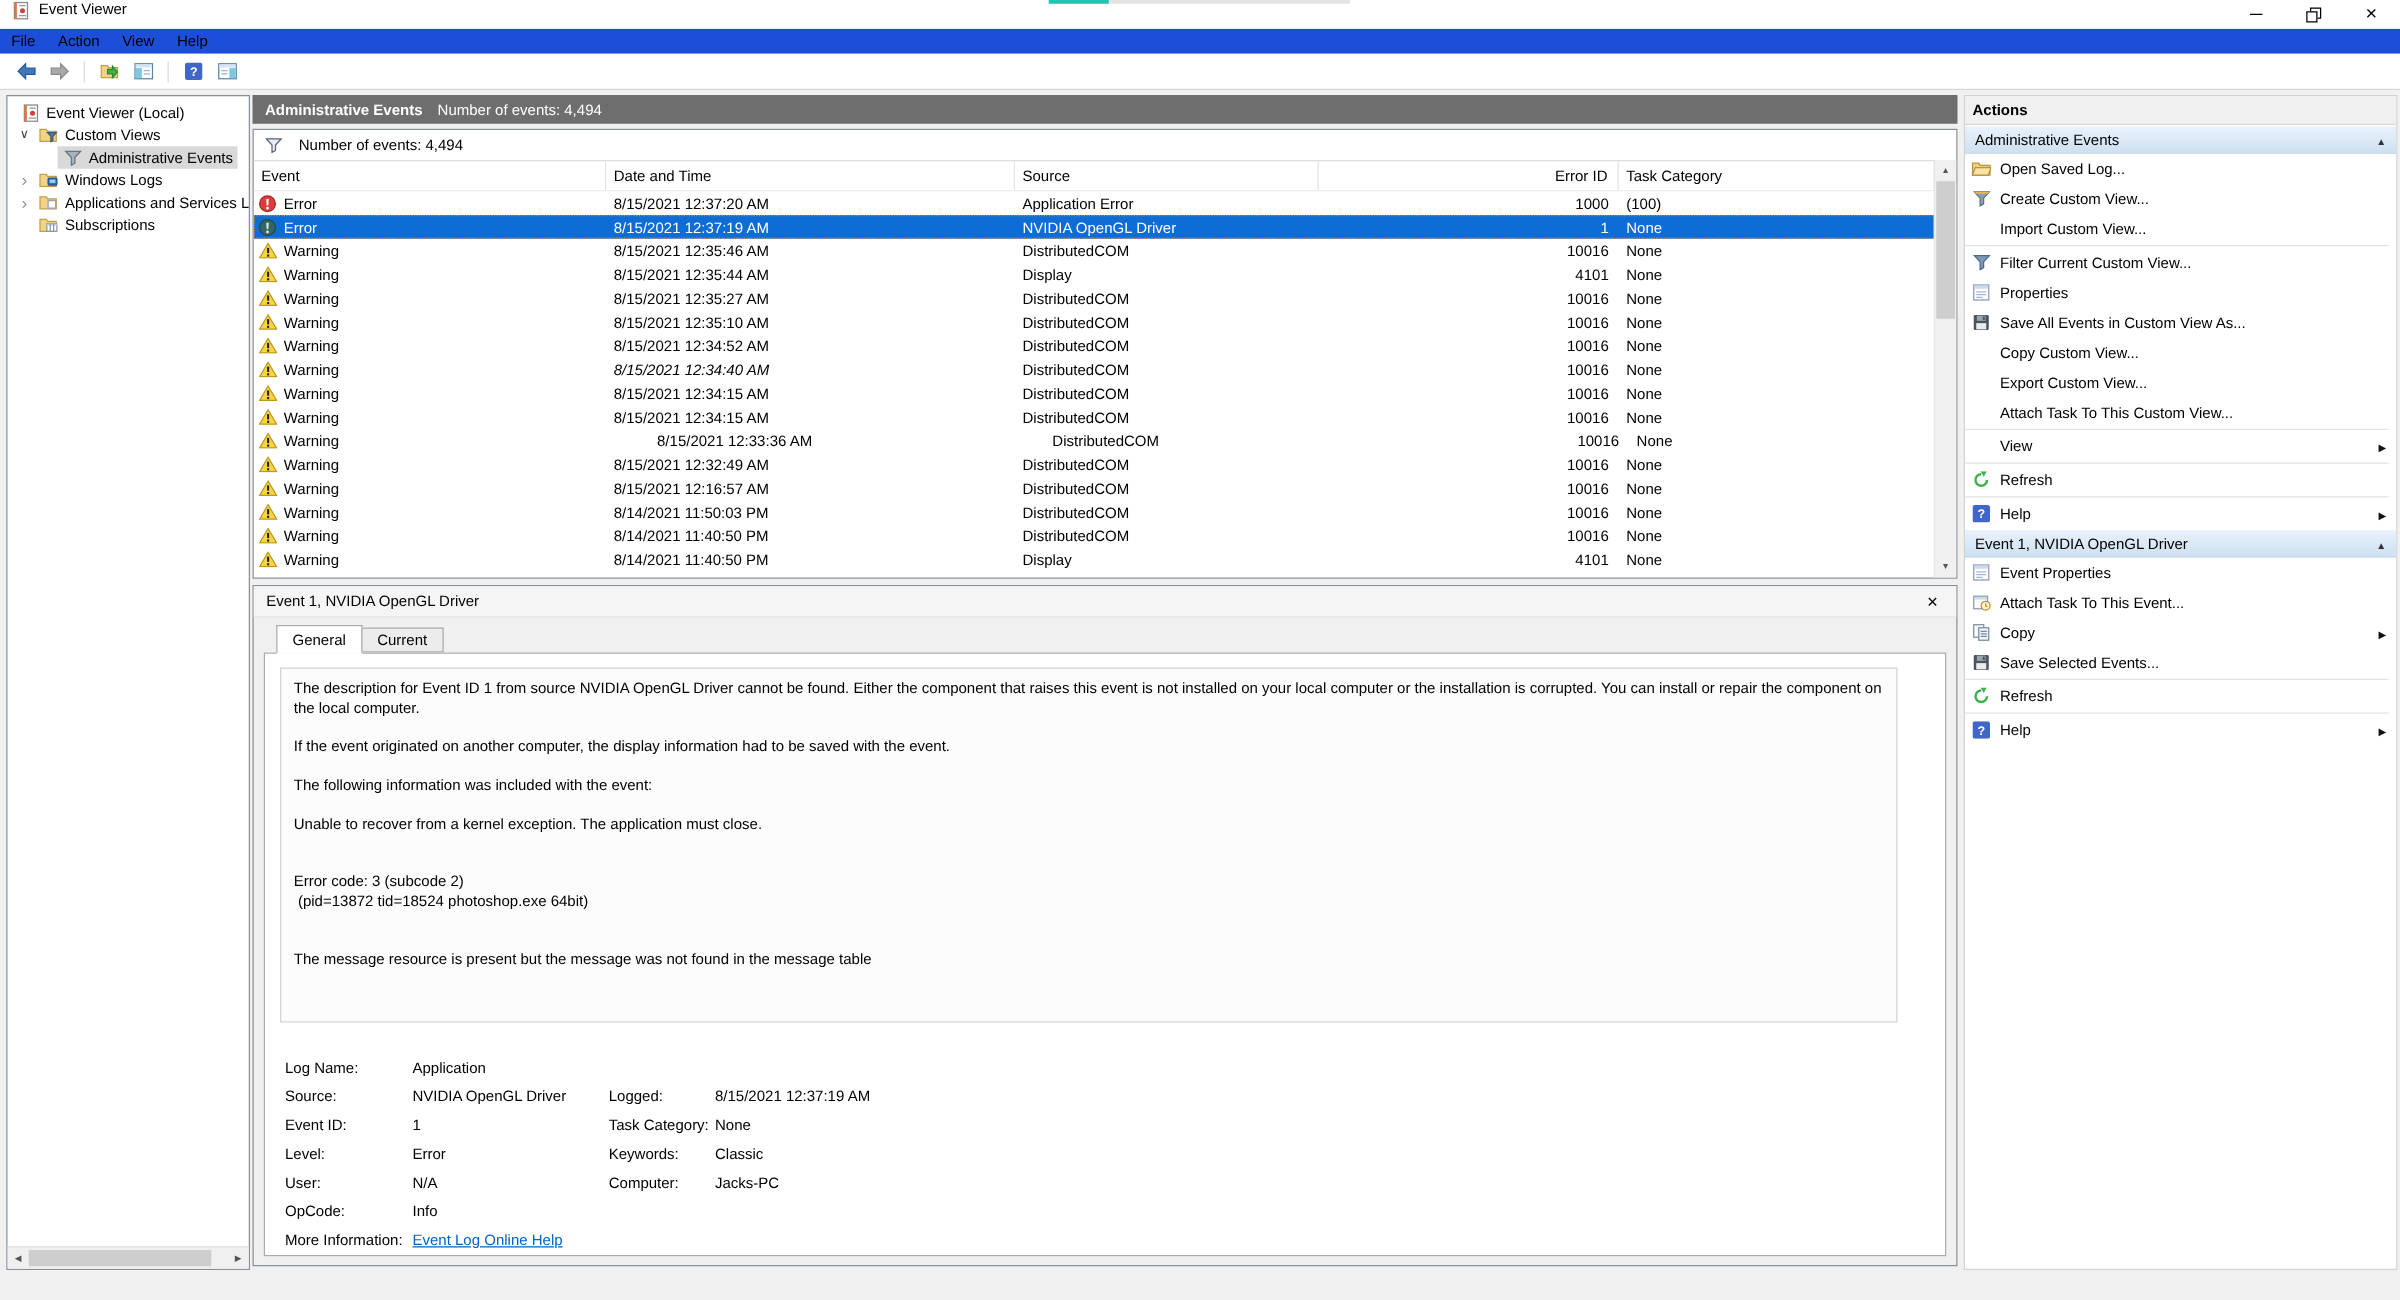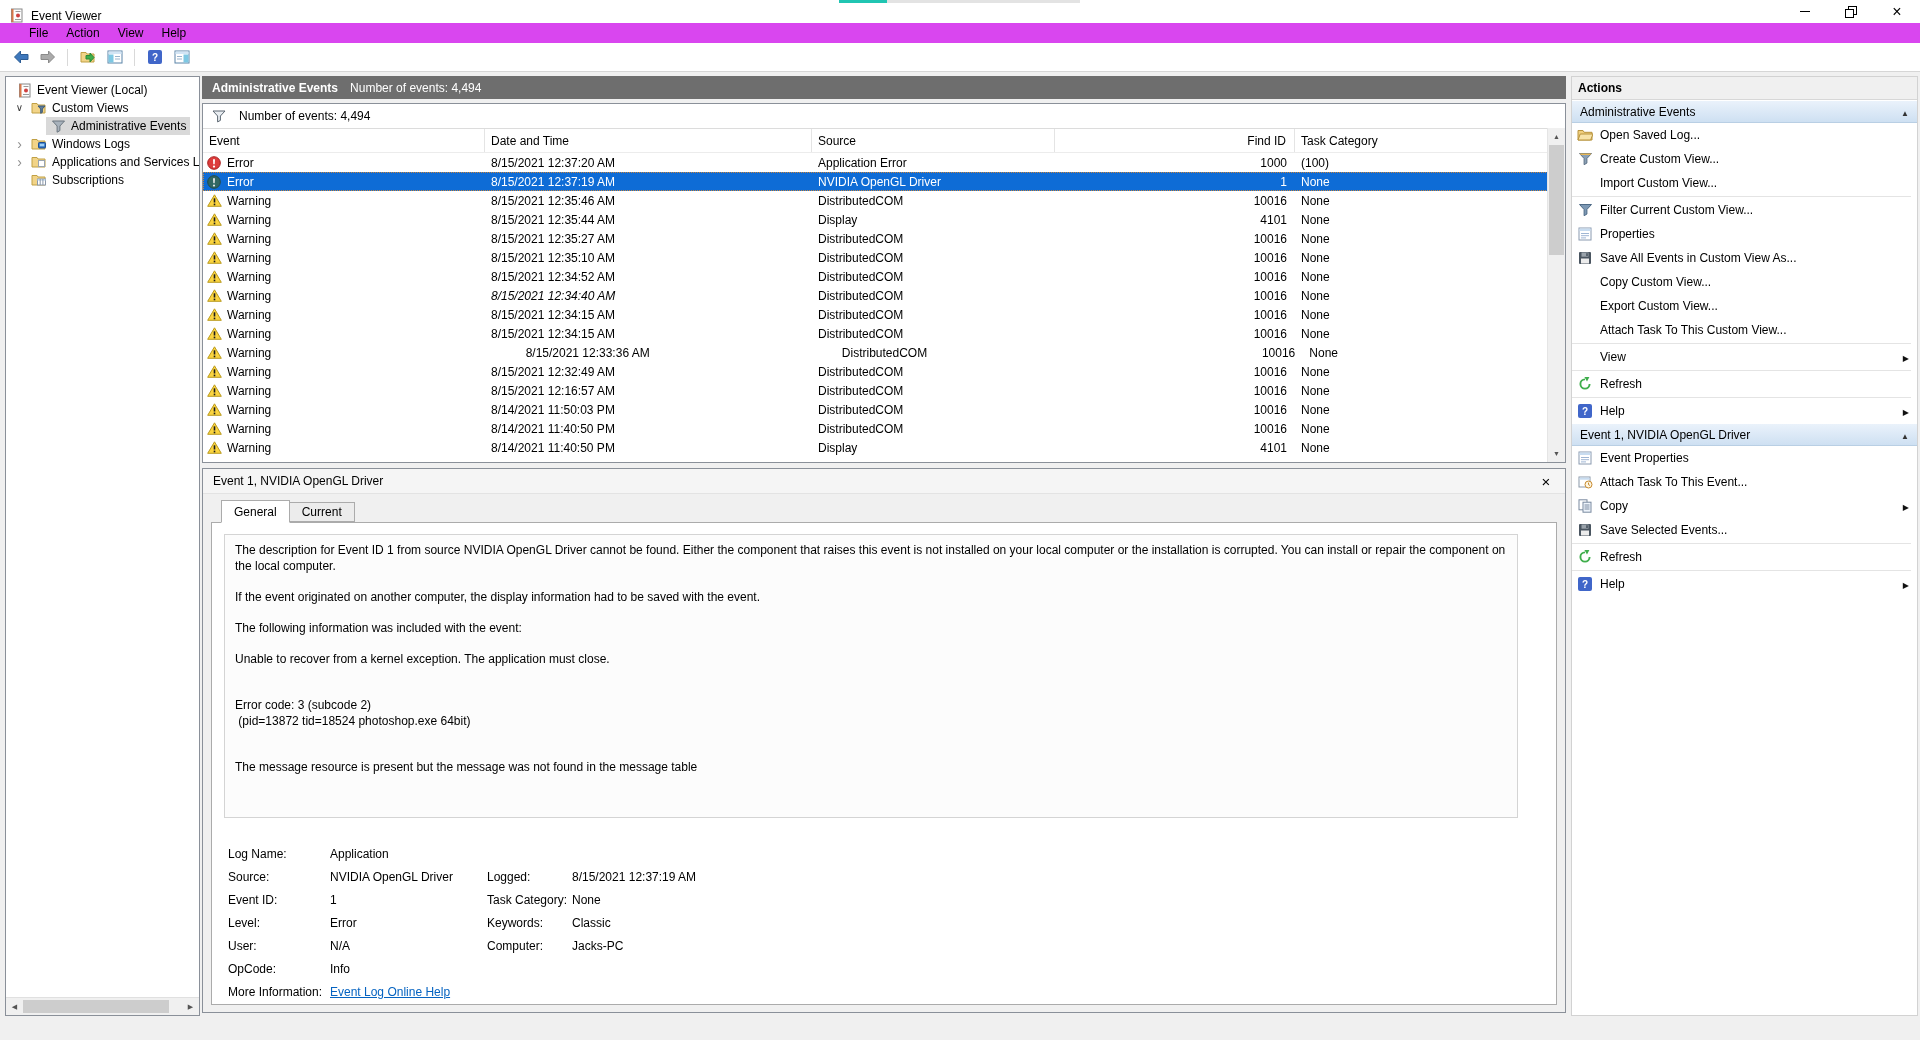--- a/index.html
+++ b/index.html
@@ -6,35 +6,35 @@
   body{
     width:1920px;height:1040px;position:relative;overflow:hidden;
     background:#f0f0f0;color:#000;
     font-family:"Liberation Sans","DejaVu Sans",sans-serif;font-size:12px;
     -webkit-font-smoothing:antialiased;
   }
   .ic{display:inline-flex;align-items:center;justify-content:center;flex:none;width:16px;height:16px}
   .ic svg{display:block}
 
   
-  .titlebar{position:absolute;top:0;left:0;right:0;height:23px;background:#fff;display:flex;align-items:flex-end;z-index:5}
+  .titlebar{position:absolute;top:0;left:0;right:0;height:23px;background:#fff;display:flex;align-items:flex-start;z-index:5}
   .app-icon-box{margin-left:8px}
   .title-text{margin-left:7px;font-size:12px}
   .window-controls{margin-left:auto;display:flex;height:100%}
   .win-btn{width:46px;display:flex;align-items:center;justify-content:center;cursor:default}
   .glyph-min{width:10px;height:1px;background:#000}
   .glyph-restore{position:relative;width:12px;height:12px}
   .glyph-restore::before{content:"";position:absolute;right:0;top:0;width:7px;height:7px;border:1px solid #000}
   .glyph-restore::after{content:"";position:absolute;left:0;bottom:0;width:7px;height:7px;border:1px solid #000;background:#fff}
   .glyph-close::before{content:"\00D7";font-size:16px;line-height:16px}
   .progress-strip{position:absolute;left:839px;top:0;width:241px;height:3px;background:#e3e3e3;z-index:60}
   .progress-fill{height:100%;width:48px;background:#20c5b2}
 
   
-  .menubar{position:absolute;top:23px;left:0;right:0;height:20px;background:#d946ef;display:flex;align-items:center;padding-left:20px}
+  .menubar{position:absolute;top:23px;left:0;right:0;height:20px;background:#1d4ed8;display:flex;align-items:center;padding-left:0}
   .menu-item{padding:3px 9px}
   .toolbar{position:absolute;top:43px;left:0;right:0;height:28px;background:#fff;border-bottom:1px solid #d6d6d6;display:flex;align-items:center;padding-left:8px;gap:2px}
   .tb-btn{width:25px;height:23px;display:flex;align-items:center;justify-content:center}
   .tb-sep{width:1px;height:17px;background:#d9d9d9;margin:0 5px}
 
   
   .tree-pane{position:absolute;left:5px;top:76px;width:195px;height:940px;background:#fff;border:1px solid #8a9099;box-sizing:border-box;overflow:hidden}
   .tree-items{padding-top:4px}
   .tree-item{height:18px;display:flex;align-items:center;white-space:nowrap;padding-left:6px}
   .tree-item.lvl2{padding-left:40px}
@@ -299,21 +299,21 @@
         <svg width="14" height="13" viewBox="0 0 14 13">
           <path d="M1 1h12l-4.6 5v4.4l-2.8 1.5V6z" fill="#e9edf1" stroke="#5a6570"></path>
         </svg>
       </span>
     <span class="ftext">Number of events: 4,494</span>
   </div>
   <div class="col-header" id="col-header">
       <div class="hcell c0" style="width: 282px;">Event</div>
       <div class="hcell c1" style="width: 327px;">Date and Time</div>
       <div class="hcell c2" style="width: 243px;">Source</div>
-      <div class="hcell c3" style="width: 240px;">Find ID</div>
+      <div class="hcell c3" style="width: 240px;">Error ID</div>
       <div class="hcell c4" style="width: 253px;">Task Category</div>
     </div>
   <div class="rows" id="rows">
       <div class="row">
         <div class="cell c0" style="width: 282px;">
           <span class="ic ic-error-icon">
             <svg width="14" height="14" viewBox="0 0 14 14">
               <circle cx="7" cy="7" r="6.3" fill="#dd3c3c" stroke="#a92222"></circle>
               <path d="M8 3.2 7.7 8.3H6.3L6 3.2zM7 9.4a1.15 1.15 0 1 1 0 2.3 1.15 1.15 0 0 1 0-2.3z" fill="#fff"></path>
             </svg>

